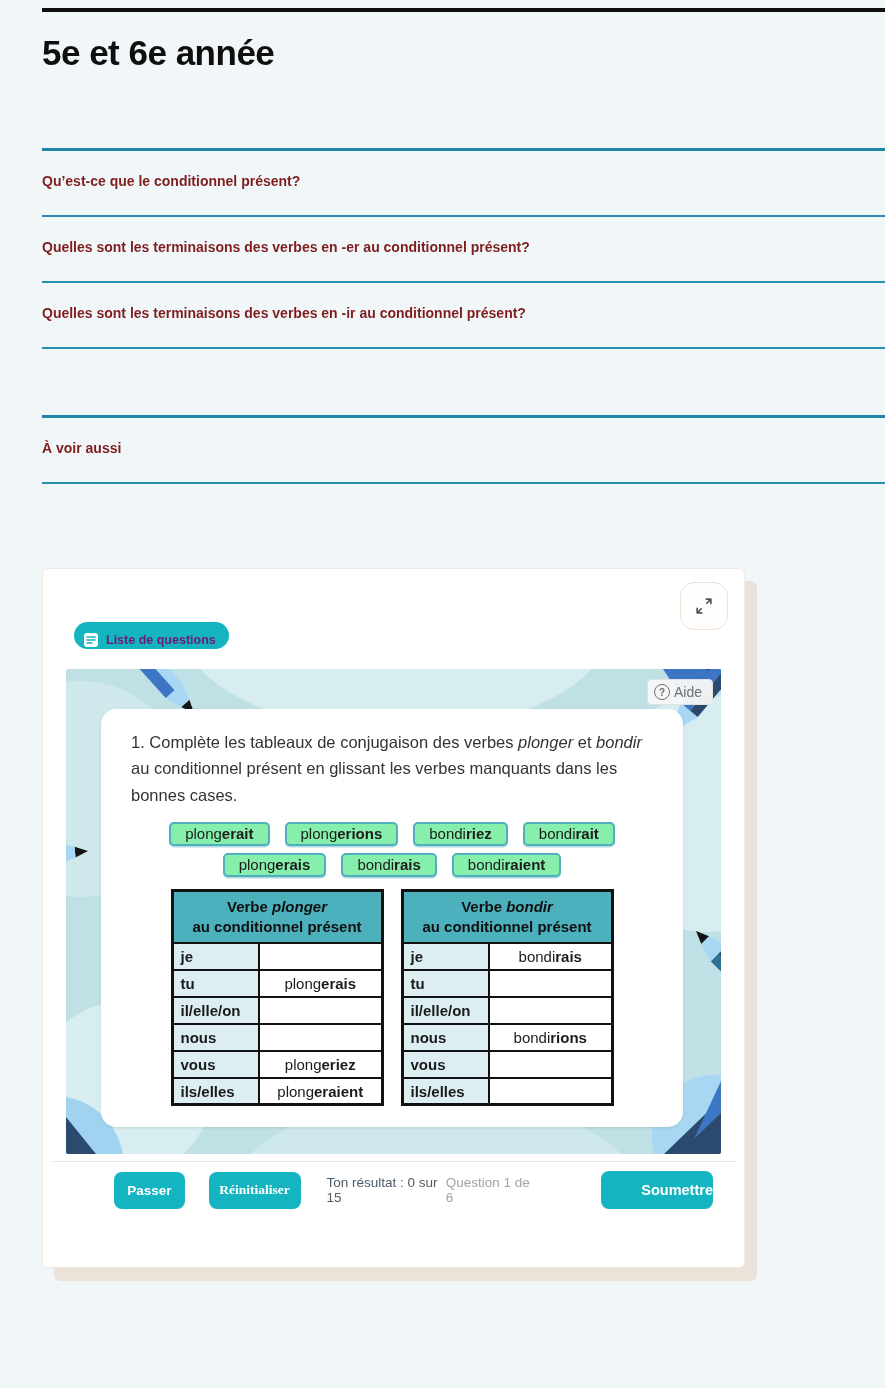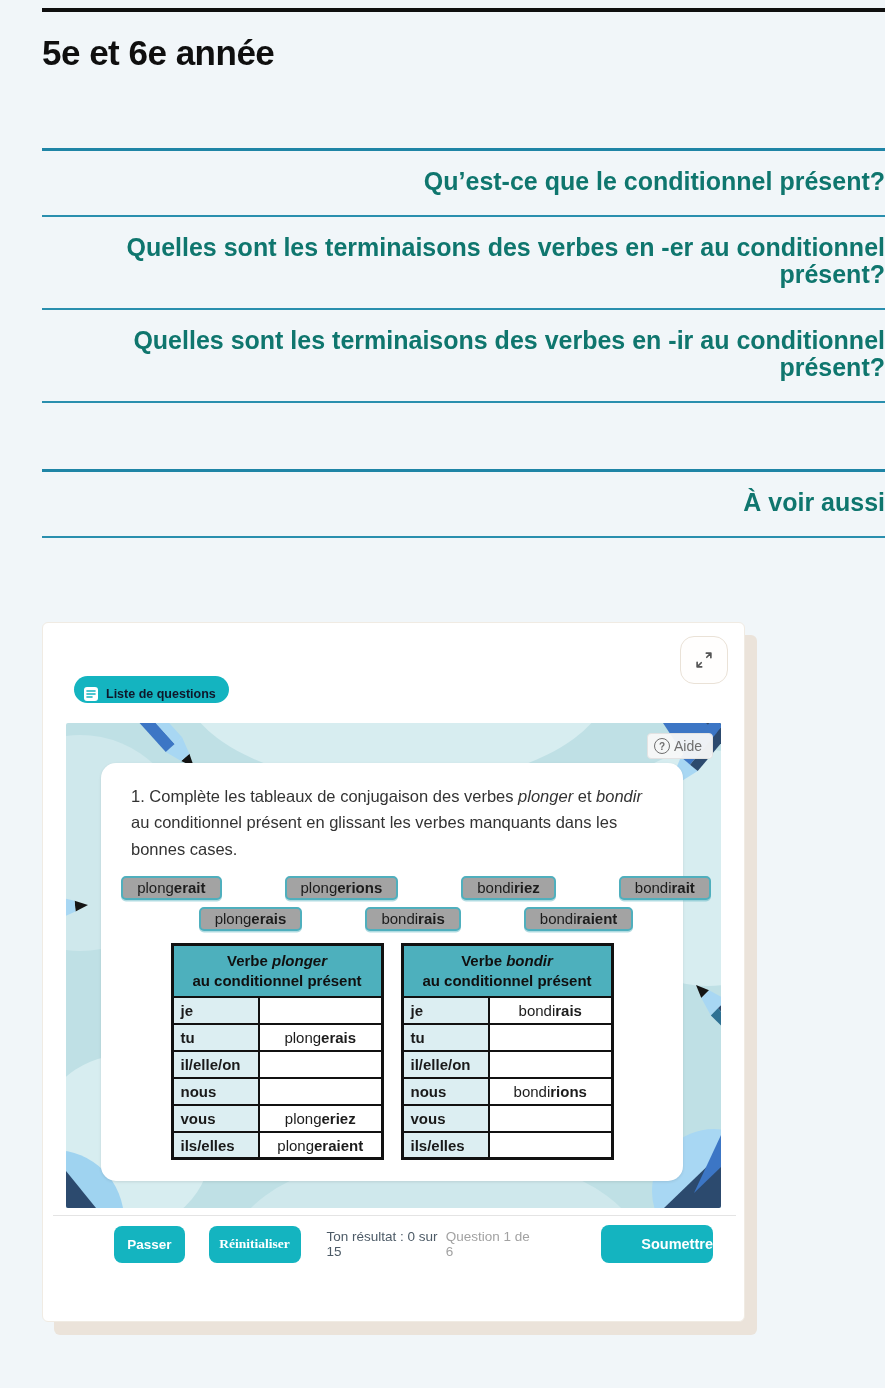--- a/index.html
+++ b/index.html
@@ -22,26 +22,25 @@
     letter-spacing: -0.5px;
     color: #0f0f0f;
     line-height: 1.2;
   }
 
   .acc-group { border-top: 3px solid #1f85a6; border-bottom: 2px solid #2a8fae; }
   .acc-group.first { margin-top: 74px; }
   .acc-group.second { margin-top: 66px; }
   .acc-item {
     padding: 17px 0 20px;
-    font-size: 25px;
+    font-size: 14px;
     font-weight: 700;
-    color: #0f766e;
+    color: #7f1d1d;
     line-height: 27px;
     cursor: pointer;
-    text-align: right;
   }
   .acc-item + .acc-item { border-top: 2px solid #2a8fae; }
 
   h2.exercise-heading {
     margin-top: 54px;
     font-size: 24px;
     font-weight: 800;
     color: #0f0f0f;
   }
 
@@ -66,21 +65,21 @@
     display: flex; align-items: center; justify-content: center;
     cursor: pointer;
   }
 
   .questions-btn {
     position: absolute; top: 53px; left: 31px;
     height: 27px;
     background: #14b4c0;
     border: none;
     border-radius: 14px;
-    color: #0f172a;
+    color: #701a75;
     font-size: 12.5px;
     font-weight: 600;
     font-family: inherit;
     display: flex; align-items: center; gap: 7px;
     padding: 8px 13px 0 9px;
     cursor: pointer;
   }
 
   .stage {
     position: absolute; top: 100px; left: 23px;
@@ -117,30 +116,29 @@
     background: #fff;
     border-radius: 15px;
     box-shadow: 0 1px 3px rgba(0,0,0,.10);
     padding: 20px 30px 0;
   }
   .instruction { font-size: 16.5px; line-height: 1.6; color: #333; }
 
   .chip-row { display: flex; justify-content: center; gap: 15px; margin-top: 14px; }
   .chip-row.second { margin-top: 7px; }
   .chip {
-    background: #a3a3a3;
+    background: #86efac;
     border: 2px solid #4fafbd;
     border-radius: 5px;
     box-shadow: 0 1.5px 0 rgba(79,175,189,.45);
     padding: 1px 14px 2px;
     font-size: 15px;
     color: #1c1c1c;
     cursor: grab;
     white-space: nowrap;
-    margin-left: 48px;
   }
   .chip b { font-weight: 700; }
 
   .tables-wrap { display: flex; justify-content: center; gap: 17px; margin-top: 12px; }
   table.conj { border-collapse: collapse; border: 3px solid #111; }
   table.conj th {
     background: #4db0bd;
     border: 2px solid #111;
     font-size: 15px; font-weight: 700; color: #101010;
     line-height: 1.32;

